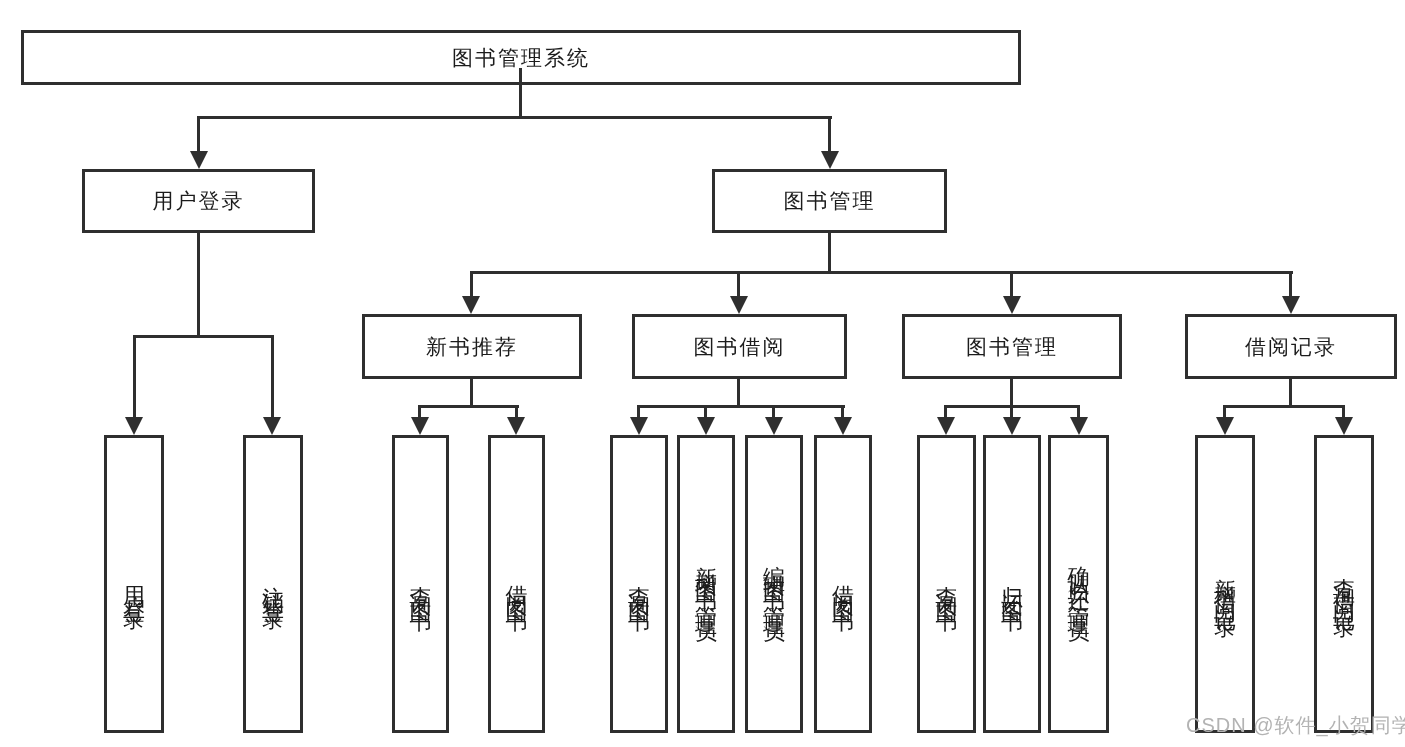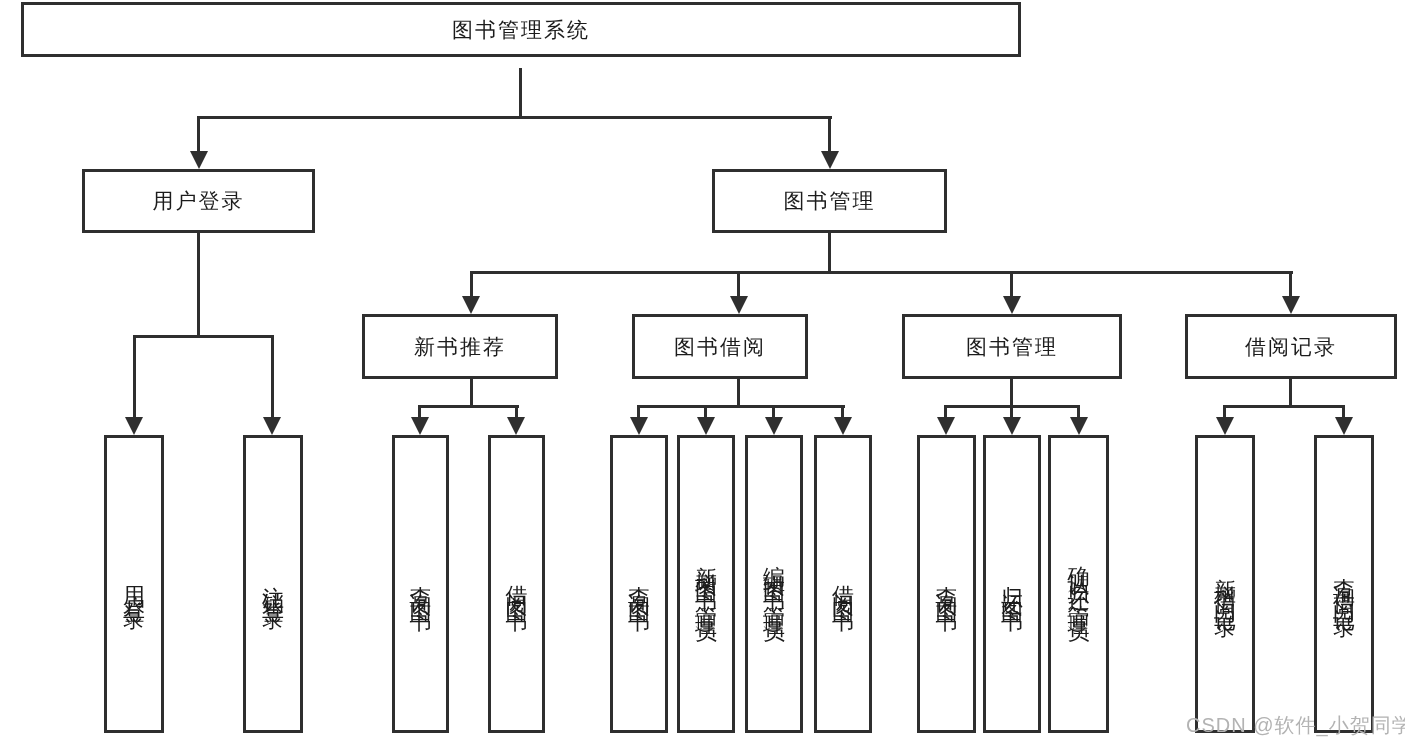--- a/index.html
+++ b/index.html
@@ -49,21 +49,21 @@
     color: #b3b3b3;
     z-index: 10;
     white-space: nowrap;
   }
 </style>
 </head>
 <body>
 
 <div class="stage">
 
-  <div class="box hbox" style="left:21px; top:2px; width:1000px; height:55px;">图书管理系统</div>
+  <div class="box hbox" style="left:21px; top:30px; width:1000px; height:55px;">图书管理系统</div>
 
   <div class="lv" style="left:519px; top:68px; height:50px;"></div>
   <div class="lh" style="left:197px; top:116px; width:635px;"></div>
   <div class="lv" style="left:197px; top:116px; height:40px;"></div>
   <div class="lv" style="left:828px; top:116px; height:40px;"></div>
   <div class="ar" style="left:190px; top:151px;"></div>
   <div class="ar" style="left:821px; top:151px;"></div>
 
   <div class="box hbox" style="left:82px; top:169px; width:233px; height:64px;">用户登录</div>
   <div class="box hbox" style="left:712px; top:169px; width:235px; height:64px;">图书管理</div>
@@ -79,22 +79,22 @@
   <div class="lh" style="left:470px; top:271px; width:823px;"></div>
   <div class="lv" style="left:470px; top:271px; height:27px;"></div>
   <div class="lv" style="left:737px; top:271px; height:27px;"></div>
   <div class="lv" style="left:1010px; top:271px; height:27px;"></div>
   <div class="lv" style="left:1289px; top:271px; height:27px;"></div>
   <div class="ar" style="left:462px; top:296px;"></div>
   <div class="ar" style="left:730px; top:296px;"></div>
   <div class="ar" style="left:1003px; top:296px;"></div>
   <div class="ar" style="left:1282px; top:296px;"></div>
 
-  <div class="box hbox" style="left:362px; top:314px; width:196px; height:65px;">新书推荐</div>
-  <div class="box hbox" style="left:632px; top:314px; width:176px; height:65px;">图书借阅</div>
+  <div class="box hbox" style="left:362px; top:314px; width:220px; height:65px;">新书推荐</div>
+  <div class="box hbox" style="left:632px; top:314px; width:215px; height:65px;">图书借阅</div>
   <div class="box hbox" style="left:902px; top:314px; width:220px; height:65px;">图书管理</div>
   <div class="box hbox" style="left:1185px; top:314px; width:212px; height:65px;">借阅记录</div>
 
   <div class="lv" style="left:470px; top:379px; height:29px;"></div>
   <div class="lh" style="left:418px; top:405px; width:101px;"></div>
   <div class="lv" style="left:418px; top:405px; height:16px;"></div>
   <div class="lv" style="left:515px; top:405px; height:16px;"></div>
   <div class="ar" style="left:411px; top:417px;"></div>
   <div class="ar" style="left:507px; top:417px;"></div>
 

